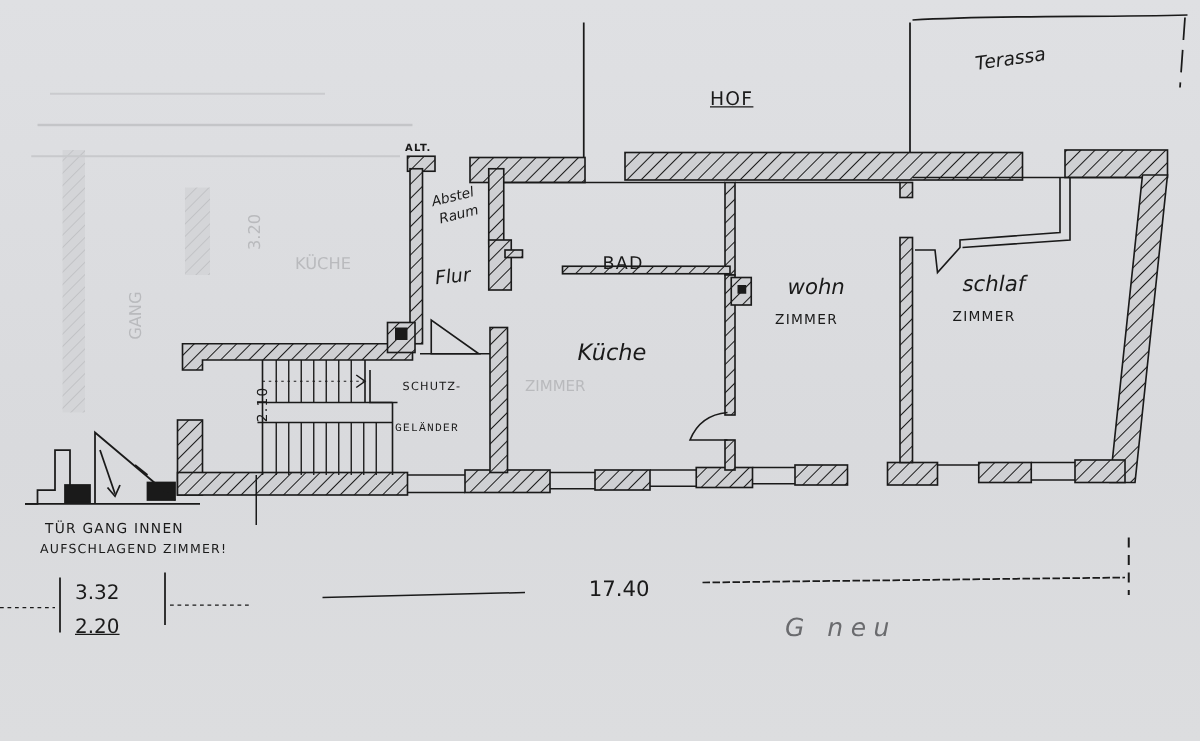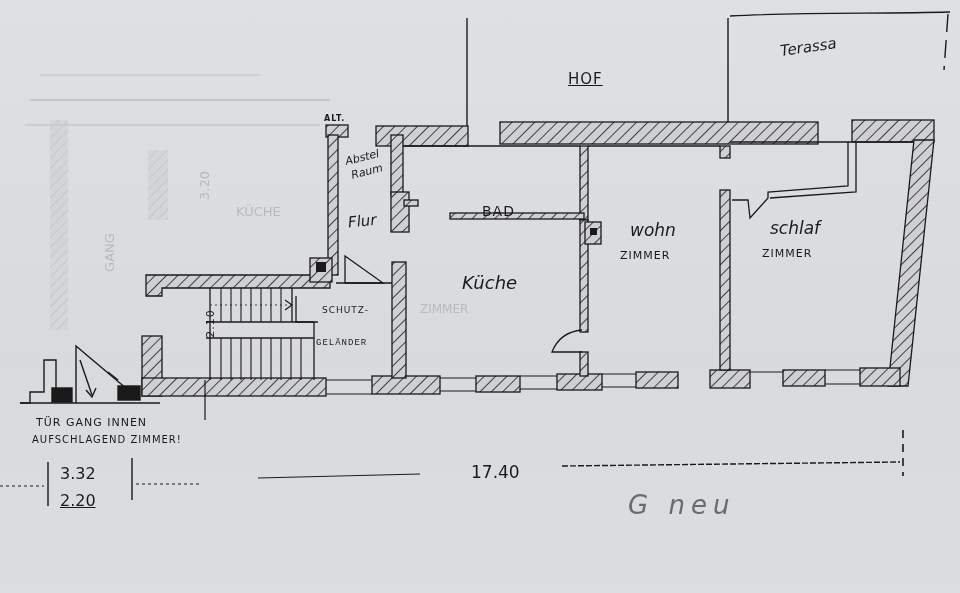--- a/index.html
+++ b/index.html
@@ -184,18 +184,18 @@
   <div class="lbl caps" style="left:620px; top:250px; font-size:11px;">ZIMMER</div>
   <div class="lbl hand" style="left:770px; top:220px; font-size:17px;">schlaf</div>
   <div class="lbl caps" style="left:762px; top:248px; font-size:11px;">ZIMMER</div>
   <div class="lbl caps" style="left:322px; top:306px; font-size:9px;">SCHUTZ-</div>
   <div class="lbl caps" style="left:316px; top:339px; font-size:9px;font-family:Liberation Mono, monospace;">GELÄNDER</div>
 
   <div class="lbl caps" style="left:324px; top:115px; font-size:8px; font-weight:bold;text-align:right;">ALT.</div>
   <div class="lbl caps" style="left:196px; top:318px; font-size:11px; transform:rotate(-90deg);">2.10</div>
   <div class="lbl caps" style="left:36px; top:417px; font-size:11px;">TÜR GANG INNEN</div>
   <div class="lbl caps" style="left:32px; top:435px; font-size:10px;">AUFSCHLAGEND ZIMMER!</div>
-  <div class="lbl hand" style="left:628px; top:492px; font-size:26px; color:#6a6b6e; letter-spacing:6px;">G neu</div>
+  <div class="lbl hand" style="left:628px; top:492px; font-size:20px; color:#6a6b6e; letter-spacing:6px;">G neu</div>
 
   <div class="lbl" style="left:471px; top:464px; font-size:17px;">17.40</div>
   <div class="lbl" style="left:60px; top:466px; font-size:16px;">3.32</div>
   <div class="lbl" style="left:60px; top:493px; font-size:16px;text-decoration:underline;">2.20</div>
 </div>
 
 </body></html>

